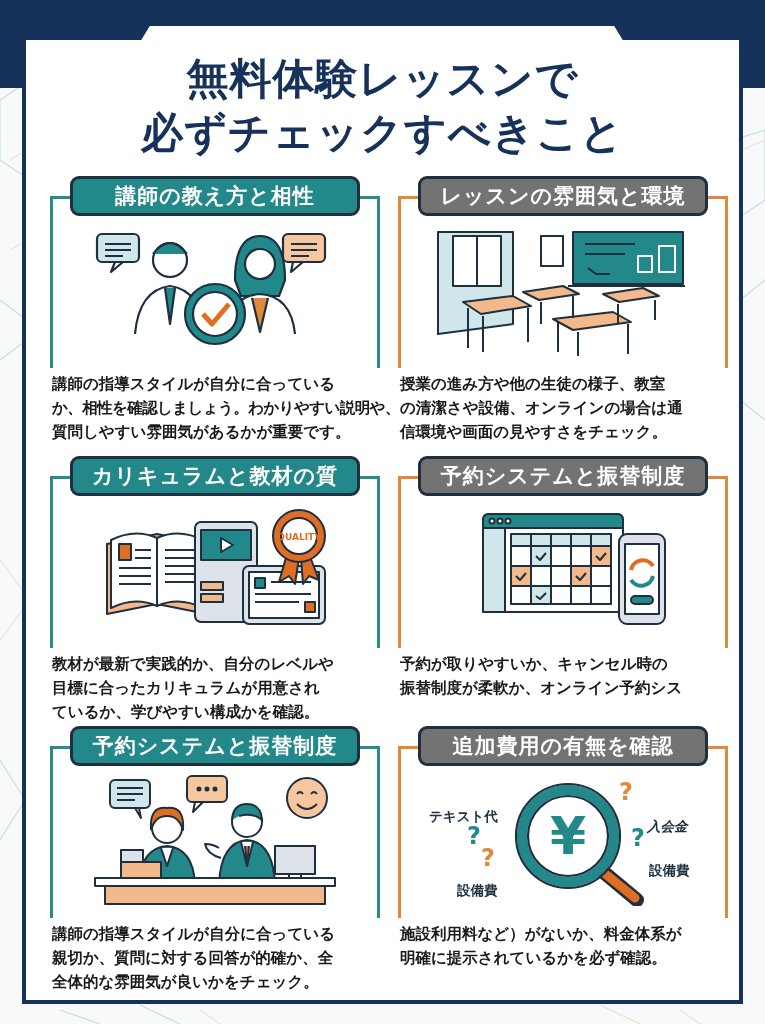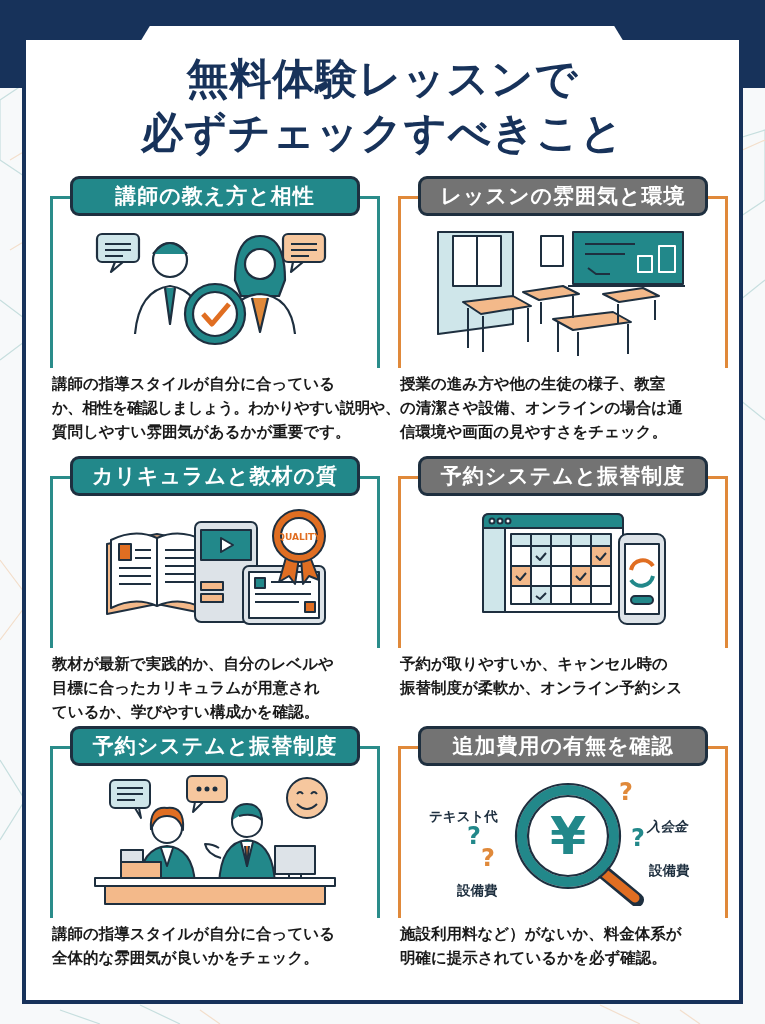--- a/index.html
+++ b/index.html
@@ -263,20 +263,21 @@
         <path d="M214 100 V106 H226 V100"></path>
         <rect x="46" y="76" width="22" height="12" fill="#dde3e8"></rect>
         <rect x="46" y="88" width="40" height="16" fill="#f3b98a"></rect>
         <rect x="20" y="104" width="240" height="8" fill="#fff"></rect>
         <rect x="30" y="112" width="220" height="18" fill="#f3b98a"></rect>
       </g>
     </svg>
   </div>
   <div class="desc">
     <span>講師の指導スタイルが自分に合っている</span>
+    <span>親切か、質問に対する回答が的確か、全</span>
     <span>全体的な雰囲気が良いかをチェック。</span>
   </div>
 </div>
 
 <div class="card orange" style="left:398px; top:726px;">
   <div class="bracket"></div>
   <div class="header">追加費用の有無を確認</div>
   <div class="illus">
     <svg width="280" height="132" viewBox="0 0 280 132" style="position:absolute;left:0;top:0">
       <g stroke="#1e2f3f" stroke-width="2.2" fill="none" stroke-linejoin="round">

